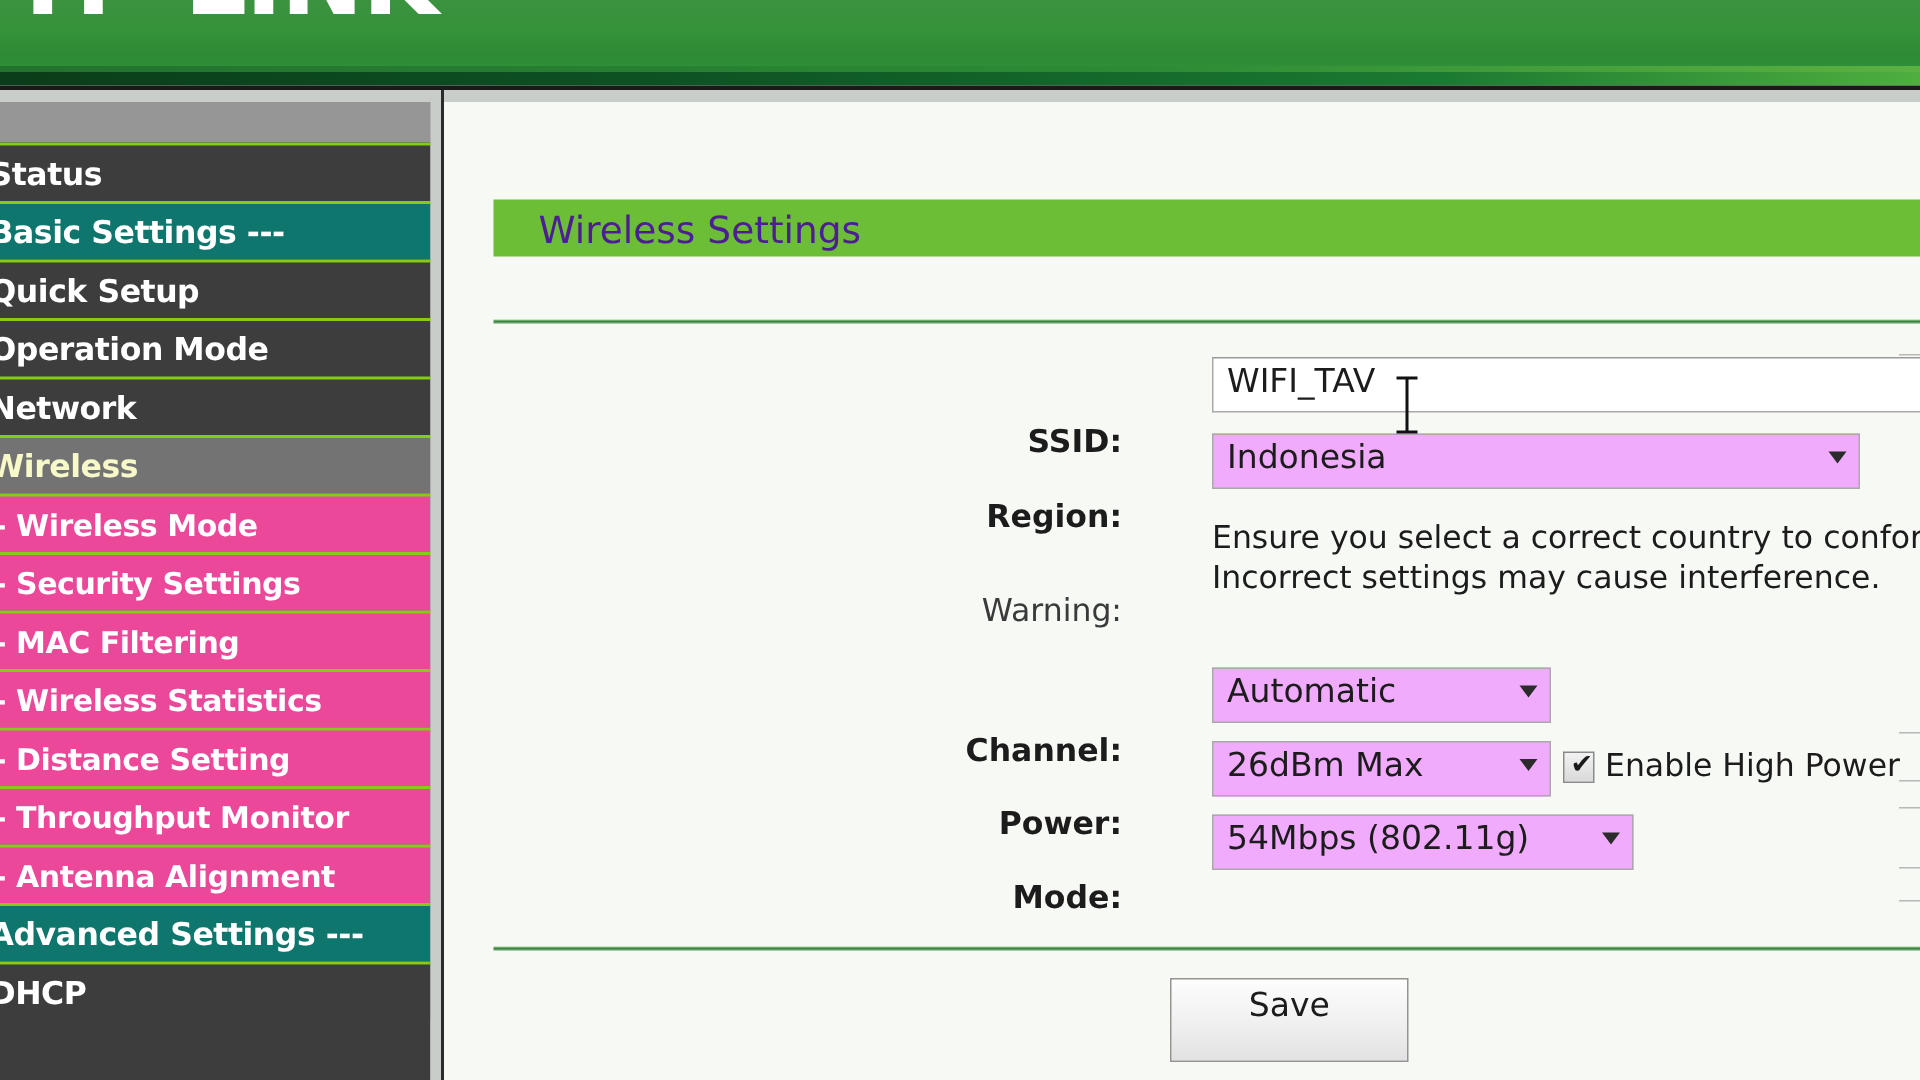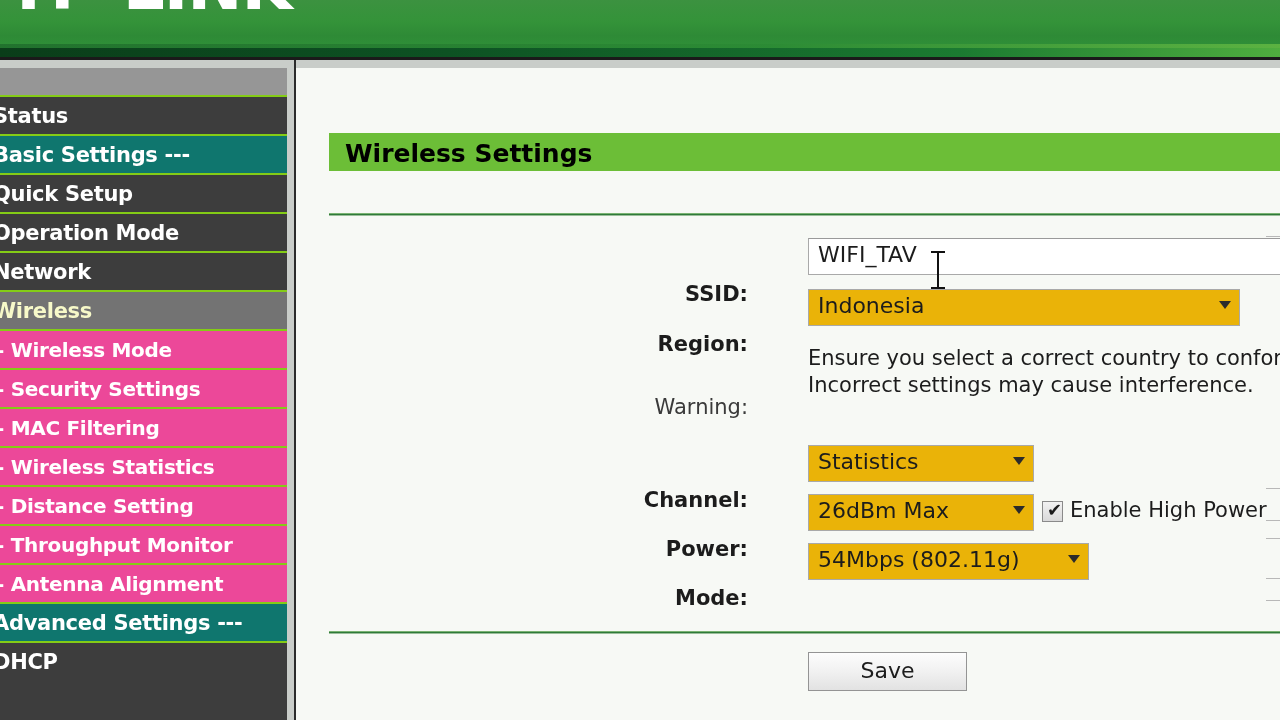--- a/index.html
+++ b/index.html
@@ -86,22 +86,22 @@
   
   .content {
     position: absolute; left: 296px; top: 68px; width: 984px; height: 652px;
     background: #f7f9f5; overflow: hidden;
   }
   .page-title-bar {
     position: absolute; left: 33px; top: 65px; width: 960px; height: 38px;
     background: #6cbe37;
   }
   .page-title-bar .ttl {
-    position: absolute; left: 16px; top: 6px;
-    font-size: 25px; font-weight: bold; color: #000000;
+    position: absolute; left: 30px; top: 6px;
+    font-size: 25px; font-weight: normal; color: #4c1d95;
     font-family: "DejaVu Sans", sans-serif;
     letter-spacing: 0px;
     white-space: nowrap;
   }
   .hr-green {
     position: absolute; left: 33px; width: 960px; height: 3px;
     background: linear-gradient(to bottom, #9fd08e 0%, #2f7a3a 50%, #cfe0c8 100%);
   }
   .hr-top { top: 145px; }
   .hr-bot { top: 563px; }
@@ -124,21 +124,21 @@
     border: 1px solid #a9a9a9;
     border-top-color: #9a9a9a;
     font-size: 22px; color: #1c1c1c;
     padding: 3px 0 0 9px;
     font-family: "DejaVu Sans", sans-serif;
     white-space: nowrap; overflow: hidden;
   }
   .sel {
     position: absolute; left: 512px;
     height: 37px;
-    background: #eab308;
+    background: #f0abfc;
     border: 1px solid #a9a9a9;
     font-size: 22px; color: #1c1c1c;
     padding: 3px 0 0 9px;
     font-family: "DejaVu Sans", sans-serif;
     white-space: nowrap; overflow: hidden;
   }
   .sel .arrow {
     position: absolute; right: 8px; top: 11px;
     width: 0; height: 0;
     border-left: 6px solid transparent;
@@ -163,22 +163,22 @@
     font-size: 18px; color: #1a1a1a; font-weight: bold;
     font-family: "DejaVu Sans", sans-serif;
   }
   .chk-label {
     position: absolute; left: 28px; top: -3px;
     font-size: 21px; color: #1c1c1c;
     font-family: "DejaVu Sans", sans-serif;
     white-space: nowrap;
   }
   .save-btn {
-    position: absolute; left: 512px; top: 584px;
-    width: 159px; height: 39px;
+    position: absolute; left: 484px; top: 584px;
+    width: 159px; height: 56px;
     background: linear-gradient(to bottom, #fdfdfd 0%, #f1f1f1 50%, #e2e2e2 100%);
     border: 1px solid #949494;
     font-size: 22px; color: #1c1c1c;
     text-align: center; line-height: 36px;
     font-family: "DejaVu Sans", sans-serif;
     cursor: pointer;
   }
 
   
   .ibeam {
@@ -253,21 +253,21 @@
       <div class="lbl light" style="top:12px;">Warning:</div>
       <div class="warn" style="top:-2px;">
         <div>Ensure you select a correct country to conform</div>
         <div>Incorrect settings may cause interference.</div>
       </div>
     </div>
 
     <div class="row" style="top:382px;">
       <div class="lbl" style="top:2px;">Channel:</div>
       <div class="sel" style="top:-5px; width:226px;">
-        <span>Statistics</span>
+        <span>Automatic</span>
         <span class="arrow"></span>
       </div>
     </div>
 
     <div class="row" style="top:431px;">
       <div class="lbl" style="top:2px;">Power:</div>
       <div class="sel" style="top:-5px; width:226px;">
         <span>26dBm Max</span>
         <span class="arrow"></span>
       </div>

